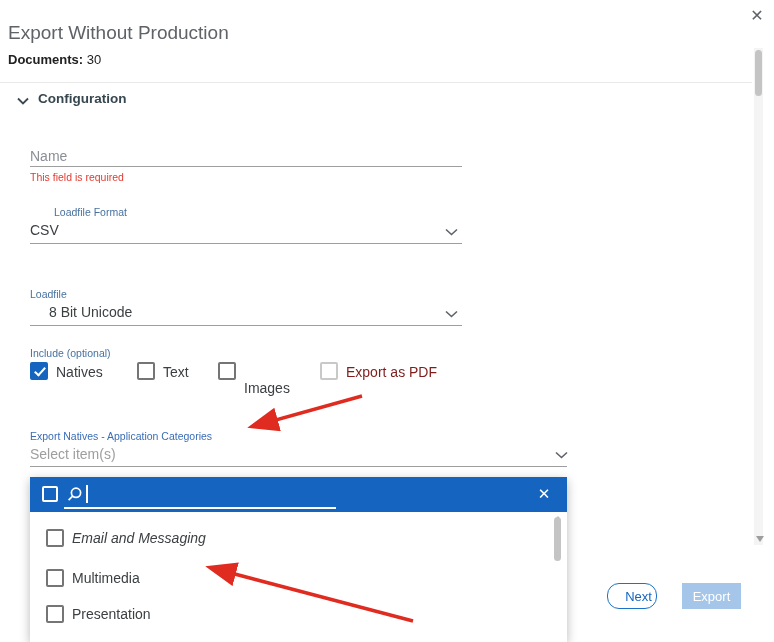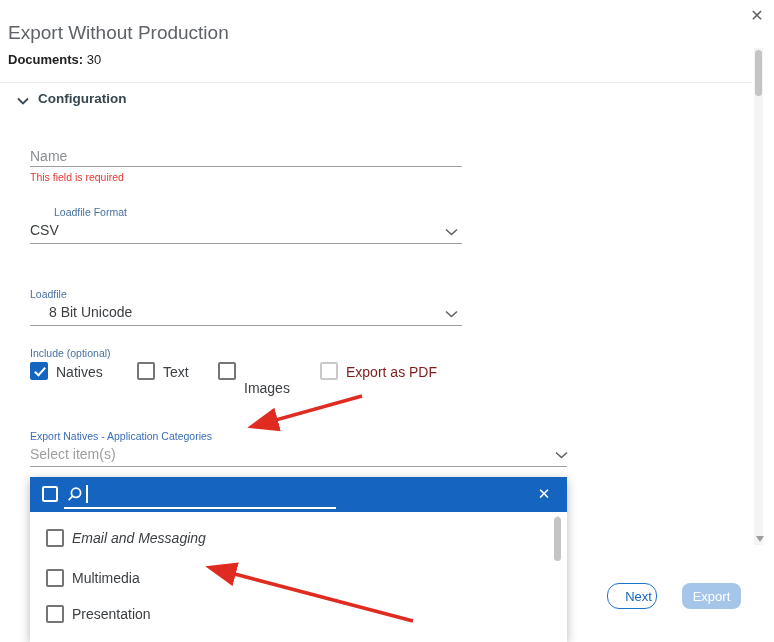--- a/index.html
+++ b/index.html
@@ -55,21 +55,21 @@
   .dd-item .cb{position:absolute;left:16px;top:0px;}
   .dd-item .opt-label{position:absolute;left:42px;top:1px;}
   .dd-sb-thumb{position:absolute;left:524px;top:40px;width:7px;height:44px;background:#c4c4c4;border-radius:4px;}
   .dd-sb-up{position:absolute;left:525px;top:39px;width:0;height:0;border-left:3.5px solid transparent;
       border-right:3.5px solid transparent;border-bottom:5px solid #9e9e9e;}
   
   .btn-next{left:607px;top:583px;width:50px;height:26px;background:#fff;border:1px solid #1a73c8;
       border-radius:12px;color:#1565c0;font-size:13px;display:flex;align-items:center;
       justify-content:center;cursor:pointer;box-sizing:border-box;padding-left:13px;}
   .btn-export{left:682px;top:583px;width:59px;height:26px;background:#a5c6e9;border:none;
-      border-radius:8px;color:#fff;font-size:13px;display:flex;align-items:center;
+      border-radius:0;color:#fff;font-size:13px;display:flex;align-items:center;
       justify-content:center;cursor:default;}
   .overlay-svg{left:0;top:0;pointer-events:none;z-index:9;}
 </style>
 </head>
 <body>
 
 <div id="screen">
 
   <div class="abs modal-title">Export Without Production</div>
   <div class="abs modal-close">✕</div>

